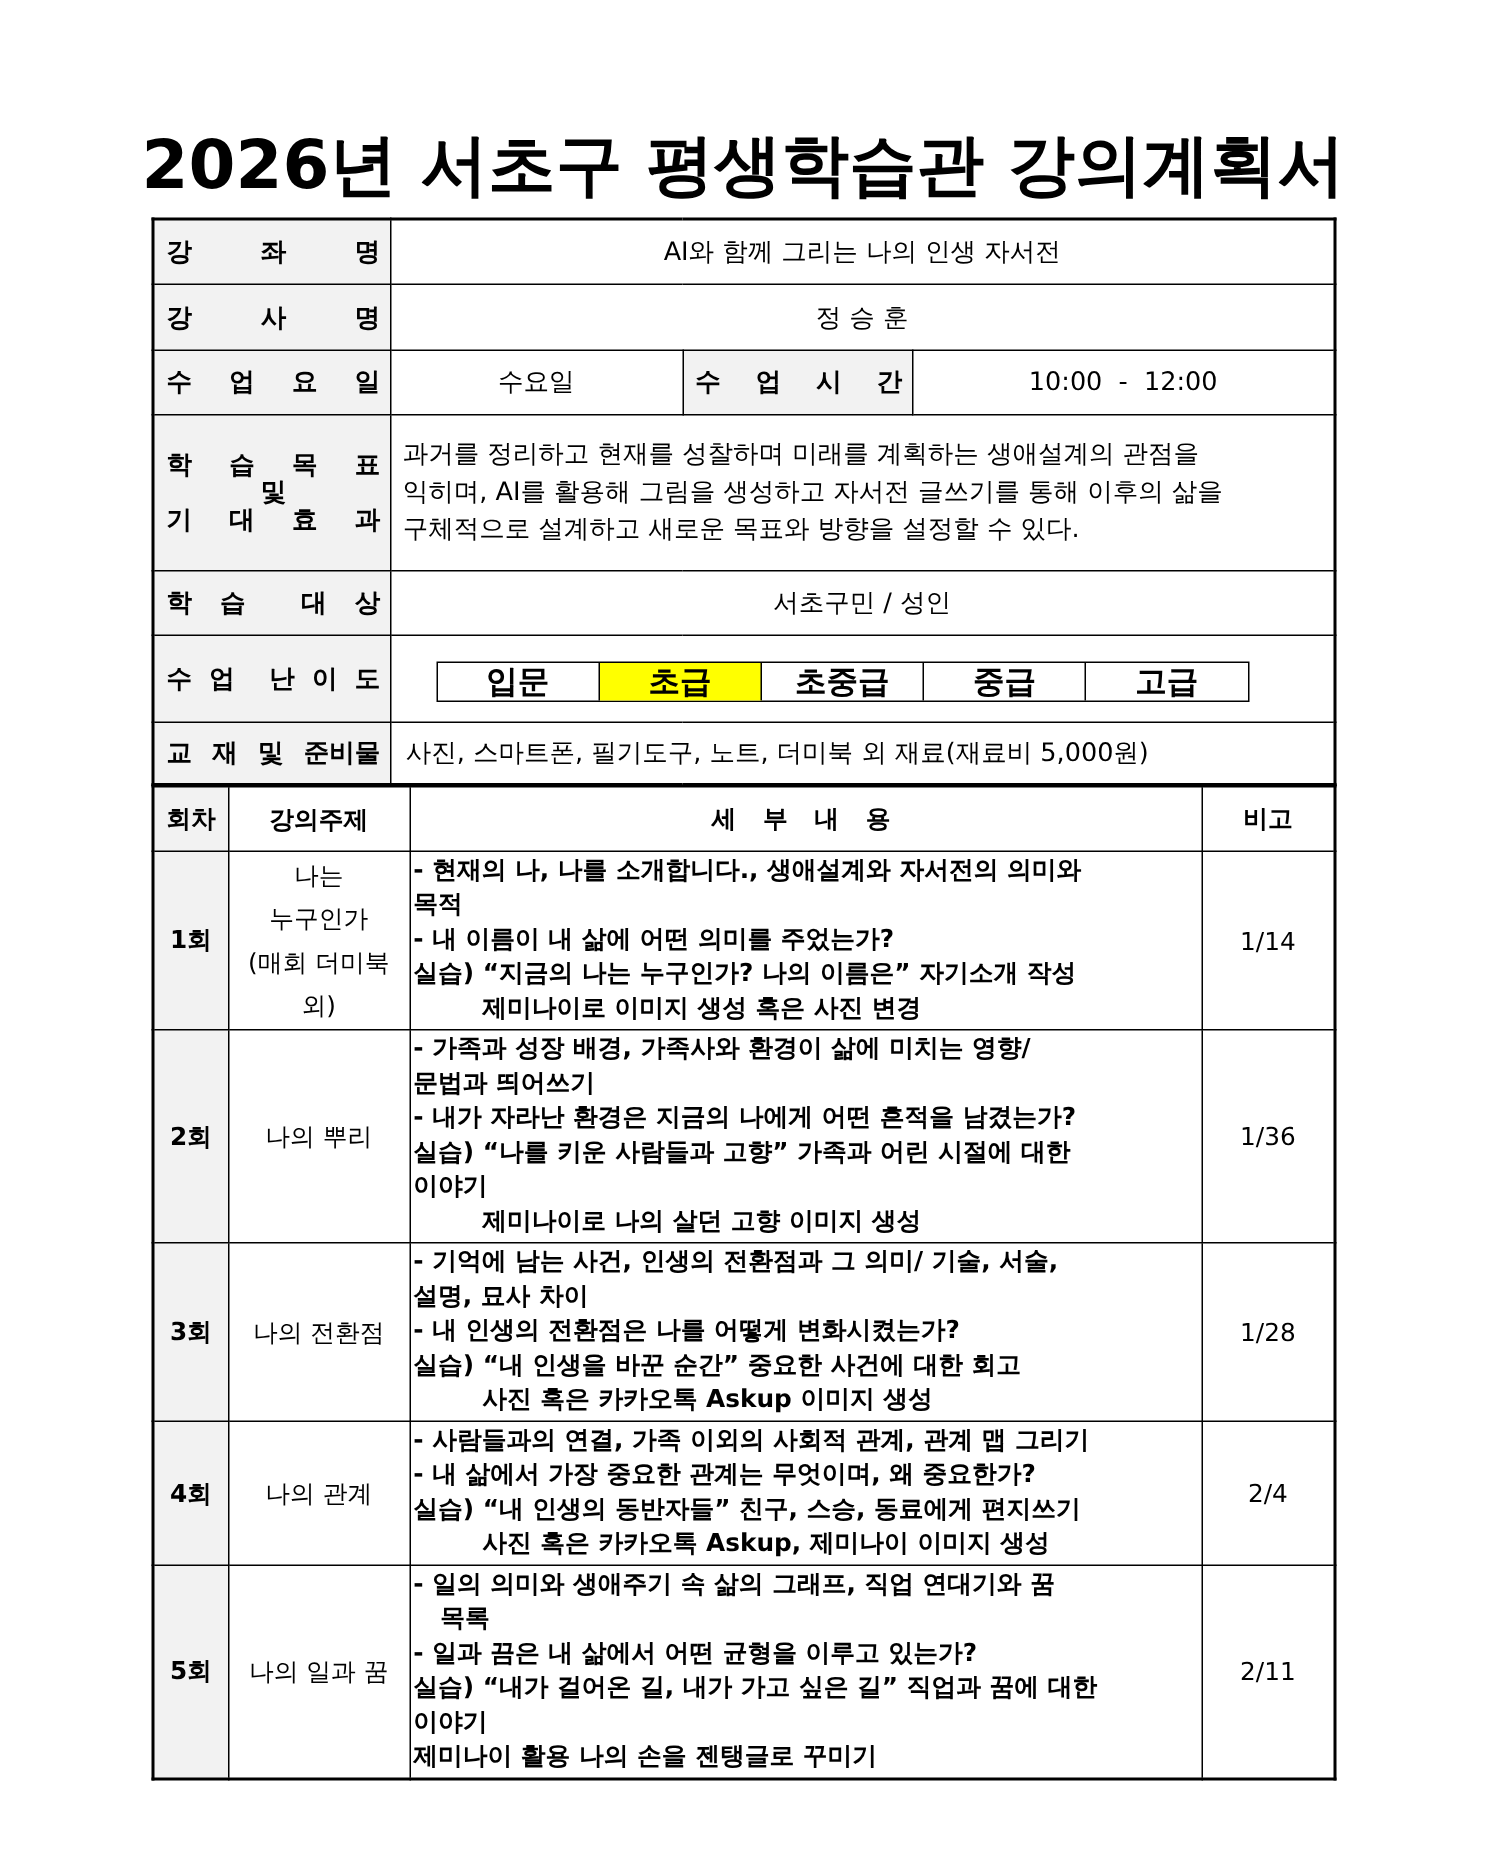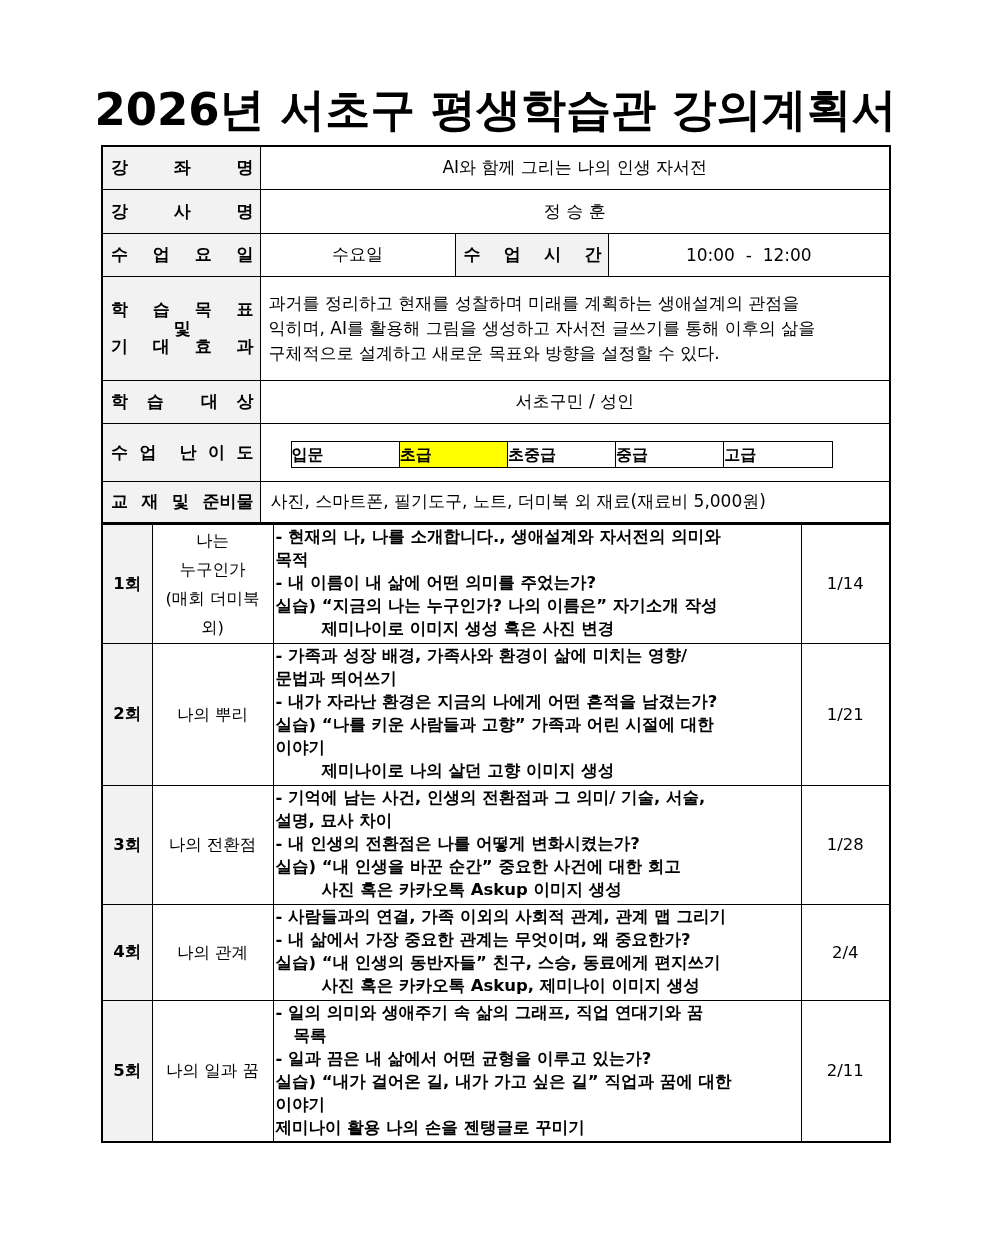--- a/index.html
+++ b/index.html
@@ -23,21 +23,21 @@
   }
   .lbl-spread { display: flex; justify-content: space-between; align-items: center; }
   .val-center { text-align: center; margin-left: 36px; }
   .goal-text { padding: 10px 8px !important; line-height: 25px; font-size: 16.5px; margin-left: 29px; }
   .goal-lbl { position: relative; height: 100%; }
   .goal-lbl .line { display: flex; justify-content: space-between; }
   .goal-lbl .mid { text-align: center; line-height: 14px; }
   .diff-wrap { padding-left: 30px !important; }
   .diff-box { display: flex; width: 540px; border: 1px solid #000; height: 25px; }
   .diff-item {
-    flex: 1; font-weight: bold; font-size: 16px; line-height: 25px;
+    flex: 1; text-align: center; font-weight: bold; font-size: 21px; line-height: 25px;
     border-right: 1px solid #000;
   }
   .diff-item:last-child { border-right: none; }
   .diff-item.selected { background: #ffff00; }
   .materials { padding-left: 10px !important; font-size: 16.5px; }
 
   #content { left: 101px; top: 523px; width: 788px; border: 2px solid #000; }
   #content td { border: 1px solid #000; font-size: 16.5px; }
   .section-head {
     background: #f2f2f2; text-align: center; font-weight: bold; height: 37px;
@@ -180,20 +180,26 @@
   </table>
 
 <table id="content">
   <colgroup>
     <col style="width:50px">
       <col style="width:121px">
       <col style="width:528px">
       <col style="width:89px">
   </colgroup>
   <tbody>
+  <tr>
+    <td class="col-head">회차</td>
+    <td class="col-head topic">강의주제</td>
+    <td class="col-head detail">세 부 내 용</td>
+    <td class="col-head note">비고</td>
+  </tr>
 
   <tr style="height:119px">
     <td class="session-no">1회</td>
     <td class="topic">
       <div>나는</div>
       <div>누구인가</div>
       <div>(매회 더미북</div>
       <div>외)</div>
     </td>
     <td class="detail-cell">
@@ -212,21 +218,21 @@
       <div>나의 뿌리</div>
     </td>
     <td class="detail-cell">
       <div>- 가족과 성장 배경, 가족사와 환경이 삶에 미치는 영향/</div>
       <div>문법과 띄어쓰기</div>
       <div>- 내가 자라난 환경은 지금의 나에게 어떤 흔적을 남겼는가?</div>
       <div>실습) “나를 키운 사람들과 고향” 가족과 어린 시절에 대한</div>
       <div>이야기</div>
       <div class="indent">제미나이로 나의 살던 고향 이미지 생성</div>
     </td>
-    <td class="note">1/21</td>
+    <td class="note">1/36</td>
   </tr>
 
   <tr style="height:119px">
     <td class="session-no">3회</td>
     <td class="topic">
       <div>나의 전환점</div>
     </td>
     <td class="detail-cell">
       <div>- 기억에 남는 사건, 인생의 전환점과 그 의미/ 기술, 서술,</div>
       <div>설명, 묘사 차이</div>

